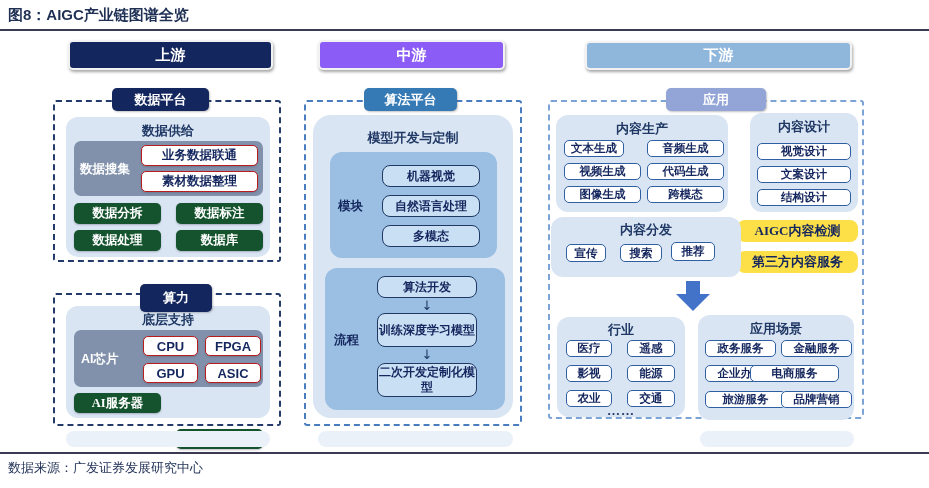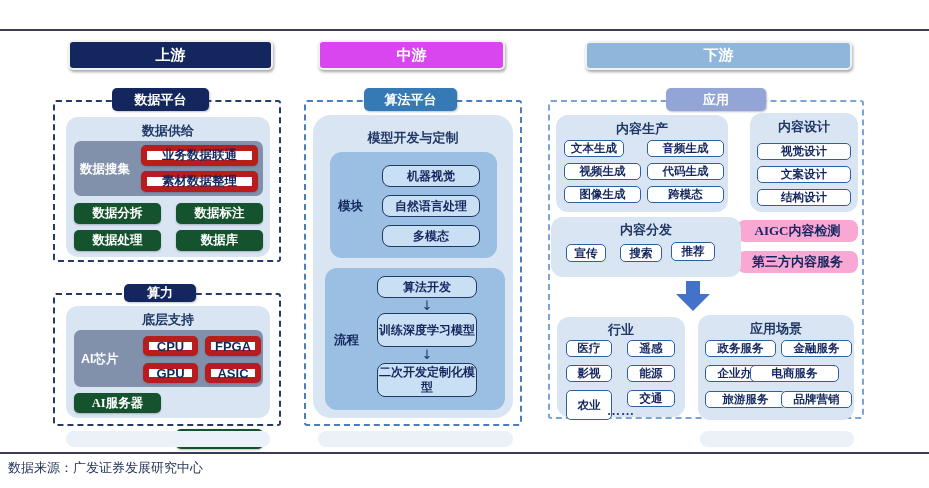--- a/index.html
+++ b/index.html
@@ -9,21 +9,21 @@
 
   
   .fig-title{font-family:"Liberation Sans", sans-serif;font-weight:bold;font-size:15px;color:#1F3055;}
   .rule{background:#3A3A52;height:2px;}
 
   
   .stage{border-radius:5px;border:2px solid #f2f2f2;color:#fff;font-weight:bold;font-size:15px;
          display:flex;align-items:center;justify-content:center;
          box-shadow:1px 2px 3px rgba(60,60,60,.45);}
   .stage.navy{background:#14265E;}
-  .stage.blue{background:#d946ef;}
+  .stage.blue{background:#8b5cf6;}
   .stage.lblue{background:#8FB7DC;}
 
   
   .badge{border-radius:5px;color:#fff;font-weight:bold;font-size:13px;z-index:5;
          display:flex;align-items:center;justify-content:center;box-shadow:1px 1px 2px rgba(80,80,80,.35);}
   .badge.navy{background:#14265E;}
   .badge.blue{background:#3579B5;}
   .badge.peri{background:#92A5D6;}
 
   
@@ -36,47 +36,48 @@
   .panel{background:#DAE5F4;border-radius:12px;}
   .panel-title{color:#1F3864;font-weight:bold;font-size:13px;text-align:center;}
 
   
   .slate{background:#8191AC;border-radius:7px;color:#fff;}
   .slate-label{color:#fff;font-size:12.5px;font-weight:bold;}
   .slate-sm{background:#14532d;border-radius:5px;color:#fff;font-size:12.5px;font-weight:bold;
             display:flex;align-items:center;justify-content:center;box-shadow:0 1px 2px rgba(90,90,110,.4);}
 
   
-  .wbox{background:#fff;border:6px solid #b91c1c;border-radius:5px;color:#14265E;font-weight:bold;
+  .wbox{background:#fff;border:1px solid #b91c1c;border-radius:5px;color:#14265E;font-weight:bold;
         font-size:12.5px;display:flex;align-items:center;justify-content:center;box-shadow:0 1px 2px rgba(90,90,110,.45);}
   .wbox.latin{font-family:"Liberation Sans", sans-serif;font-size:13px;}
 
   
   .mid-inner{background:#9ABFE2;border-radius:12px;}
   .mid-item{background:#C9DFF3;border:1.5px solid #1F3864;border-radius:8px;color:#14265E;font-weight:bold;
             font-size:12px;display:flex;align-items:center;justify-content:center;text-align:center;line-height:1.25;}
   .mid-label{color:#14265E;font-weight:bold;font-size:12.5px;}
   .sm-arrow{color:#1F3864;font-size:13px;line-height:10px;text-align:center;font-family:"DejaVu Sans", sans-serif;}
 
   
   .dwbox{background:#fff;border:1.5px solid #2E5FA3;border-radius:5px;color:#14265E;font-weight:bold;
          font-size:11.5px;display:flex;align-items:center;justify-content:center;}
-  .bar{background:#f9a8d4;border-radius:8px;color:#14265E;font-weight:bold;font-size:13px;
+  .bar{background:#fde047;border-radius:8px;color:#14265E;font-weight:bold;font-size:13px;
        display:flex;align-items:center;justify-content:center;}
   .dots{color:#1F3864;font-weight:bold;font-size:13px;text-align:center;letter-spacing:1px;}
 
   .ghost{background:#EAF1F9;border-radius:10px;}
 
   .source{font-size:13px;color:#1F3055;}
 </style>
 </head>
 <body>
 
 <div class="canvas">
 
+  <div class="abs fig-title" style="left:8px;top:6px;">图8：AIGC产业链图谱全览</div>
   <div class="abs rule" style="left:0;top:29px;width:929px;"></div>
 
   <div class="abs stage navy" style="left:68px;top:40px;width:205px;height:30px;">上游</div>
   <div class="abs stage blue" style="left:318px;top:40px;width:187px;height:30px;">中游</div>
   <div class="abs stage lblue" style="left:585px;top:41px;width:267px;height:29px;">下游</div>
 
   <div class="abs dash navy" style="left:53px;top:100px;width:228px;height:162px;"></div>
   <div class="abs badge navy" style="left:112px;top:88px;width:97px;height:23px;">数据平台</div>
 
   <div class="abs panel" style="left:66px;top:117px;width:204px;height:140px;"></div>
@@ -87,21 +88,21 @@
     <div class="abs wbox" style="left:67px;top:4px;width:117px;height:21px;">业务数据联通</div>
     <div class="abs wbox" style="left:67px;top:30px;width:117px;height:21px;">素材数据整理</div>
   </div>
 
   <div class="abs slate-sm" style="left:74px;top:203px;width:87px;height:21px;">数据分拆</div>
   <div class="abs slate-sm" style="left:176px;top:203px;width:87px;height:21px;">数据标注</div>
   <div class="abs slate-sm" style="left:74px;top:230px;width:87px;height:21px;">数据处理</div>
   <div class="abs slate-sm" style="left:176px;top:230px;width:87px;height:21px;">数据库</div>
 
   <div class="abs dash navy" style="left:53px;top:293px;width:228px;height:133px;"></div>
-  <div class="abs badge navy" style="left:124px;top:284px;width:72px;height:18px;">算力</div>
+  <div class="abs badge navy" style="left:140px;top:284px;width:72px;height:28px;">算力</div>
 
   <div class="abs panel" style="left:66px;top:306px;width:204px;height:112px;"></div>
   <div class="abs panel-title" style="left:66px;top:311px;width:204px;">底层支持</div>
 
   <div class="abs slate" style="left:74px;top:330px;width:189px;height:57px;">
     <span class="abs slate-label" style="left:7px;top:21px;font-family:'Liberation Sans',sans-serif;">AI芯片</span>
     <div class="abs wbox latin" style="left:69px;top:6px;width:55px;height:20px;">CPU</div>
     <div class="abs wbox latin" style="left:131px;top:6px;width:56px;height:20px;">FPGA</div>
     <div class="abs wbox latin" style="left:69px;top:33px;width:55px;height:20px;">GPU</div>
     <div class="abs wbox latin" style="left:131px;top:33px;width:56px;height:20px;">ASIC</div>
@@ -162,21 +163,21 @@
   <svg class="abs" style="left:676px;top:281px;" width="34" height="30" viewBox="0 0 34 30">
     <polygon points="10,0 24,0 24,13 34,13 17,30 0,13 10,13" fill="#4273C8"></polygon>
   </svg>
 
   <div class="abs panel" style="left:557px;top:317px;width:128px;height:100px;"></div>
   <div class="abs panel-title" style="left:557px;top:321px;width:128px;">行业</div>
   <div class="abs dwbox" style="left:566px;top:340px;width:46px;height:17px;">医疗</div>
   <div class="abs dwbox" style="left:627px;top:340px;width:48px;height:17px;">遥感</div>
   <div class="abs dwbox" style="left:566px;top:365px;width:46px;height:17px;">影视</div>
   <div class="abs dwbox" style="left:627px;top:365px;width:48px;height:17px;">能源</div>
-  <div class="abs dwbox" style="left:566px;top:390px;width:46px;height:30px;">农业</div>
+  <div class="abs dwbox" style="left:566px;top:390px;width:46px;height:17px;">农业</div>
   <div class="abs dwbox" style="left:627px;top:390px;width:48px;height:17px;">交通</div>
   <div class="abs dots" style="left:557px;top:403px;width:128px;">……</div>
 
   <div class="abs panel" style="left:698px;top:315px;width:156px;height:105px;"></div>
   <div class="abs panel-title" style="left:698px;top:320px;width:156px;">应用场景</div>
   <div class="abs dwbox" style="left:705px;top:340px;width:71px;height:17px;">政务服务</div>
   <div class="abs dwbox" style="left:781px;top:340px;width:71px;height:17px;">金融服务</div>
   <div class="abs dwbox" style="left:705px;top:365px;width:71px;height:17px;">企业办公</div>
   <div class="abs dwbox" style="left:750px;top:365px;width:89px;height:17px;">电商服务</div>
   <div class="abs dwbox" style="left:705px;top:391px;width:81px;height:17px;font-family:Liberation Serif, serif;">旅游服务</div>

